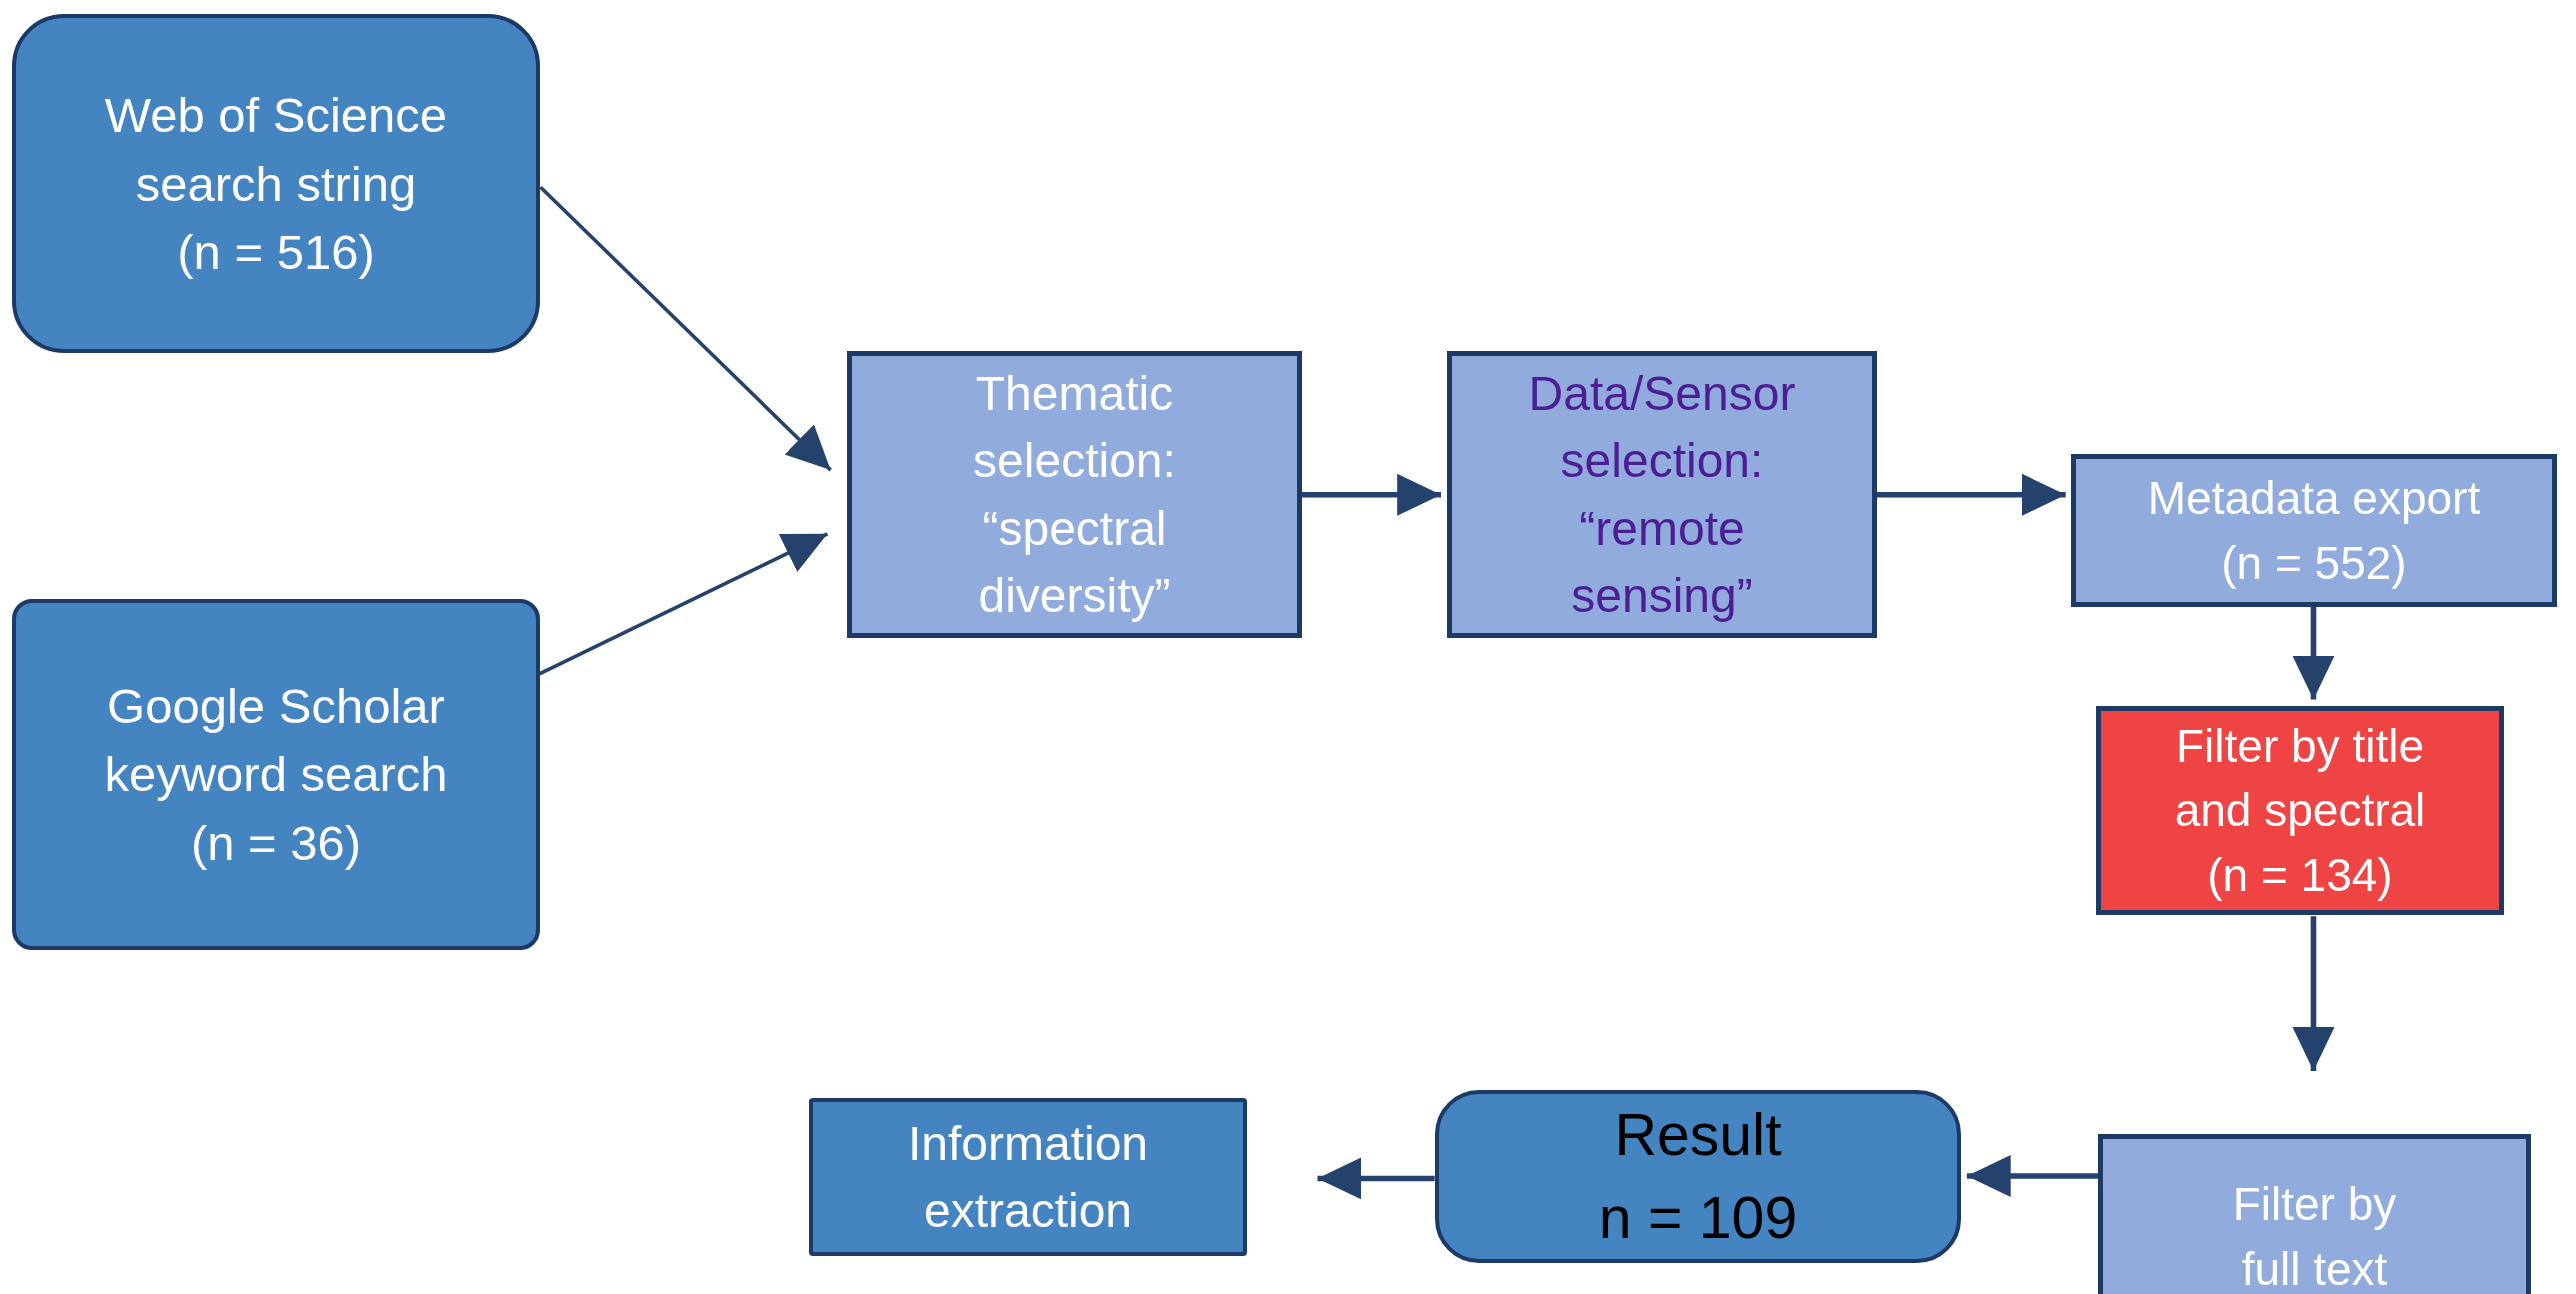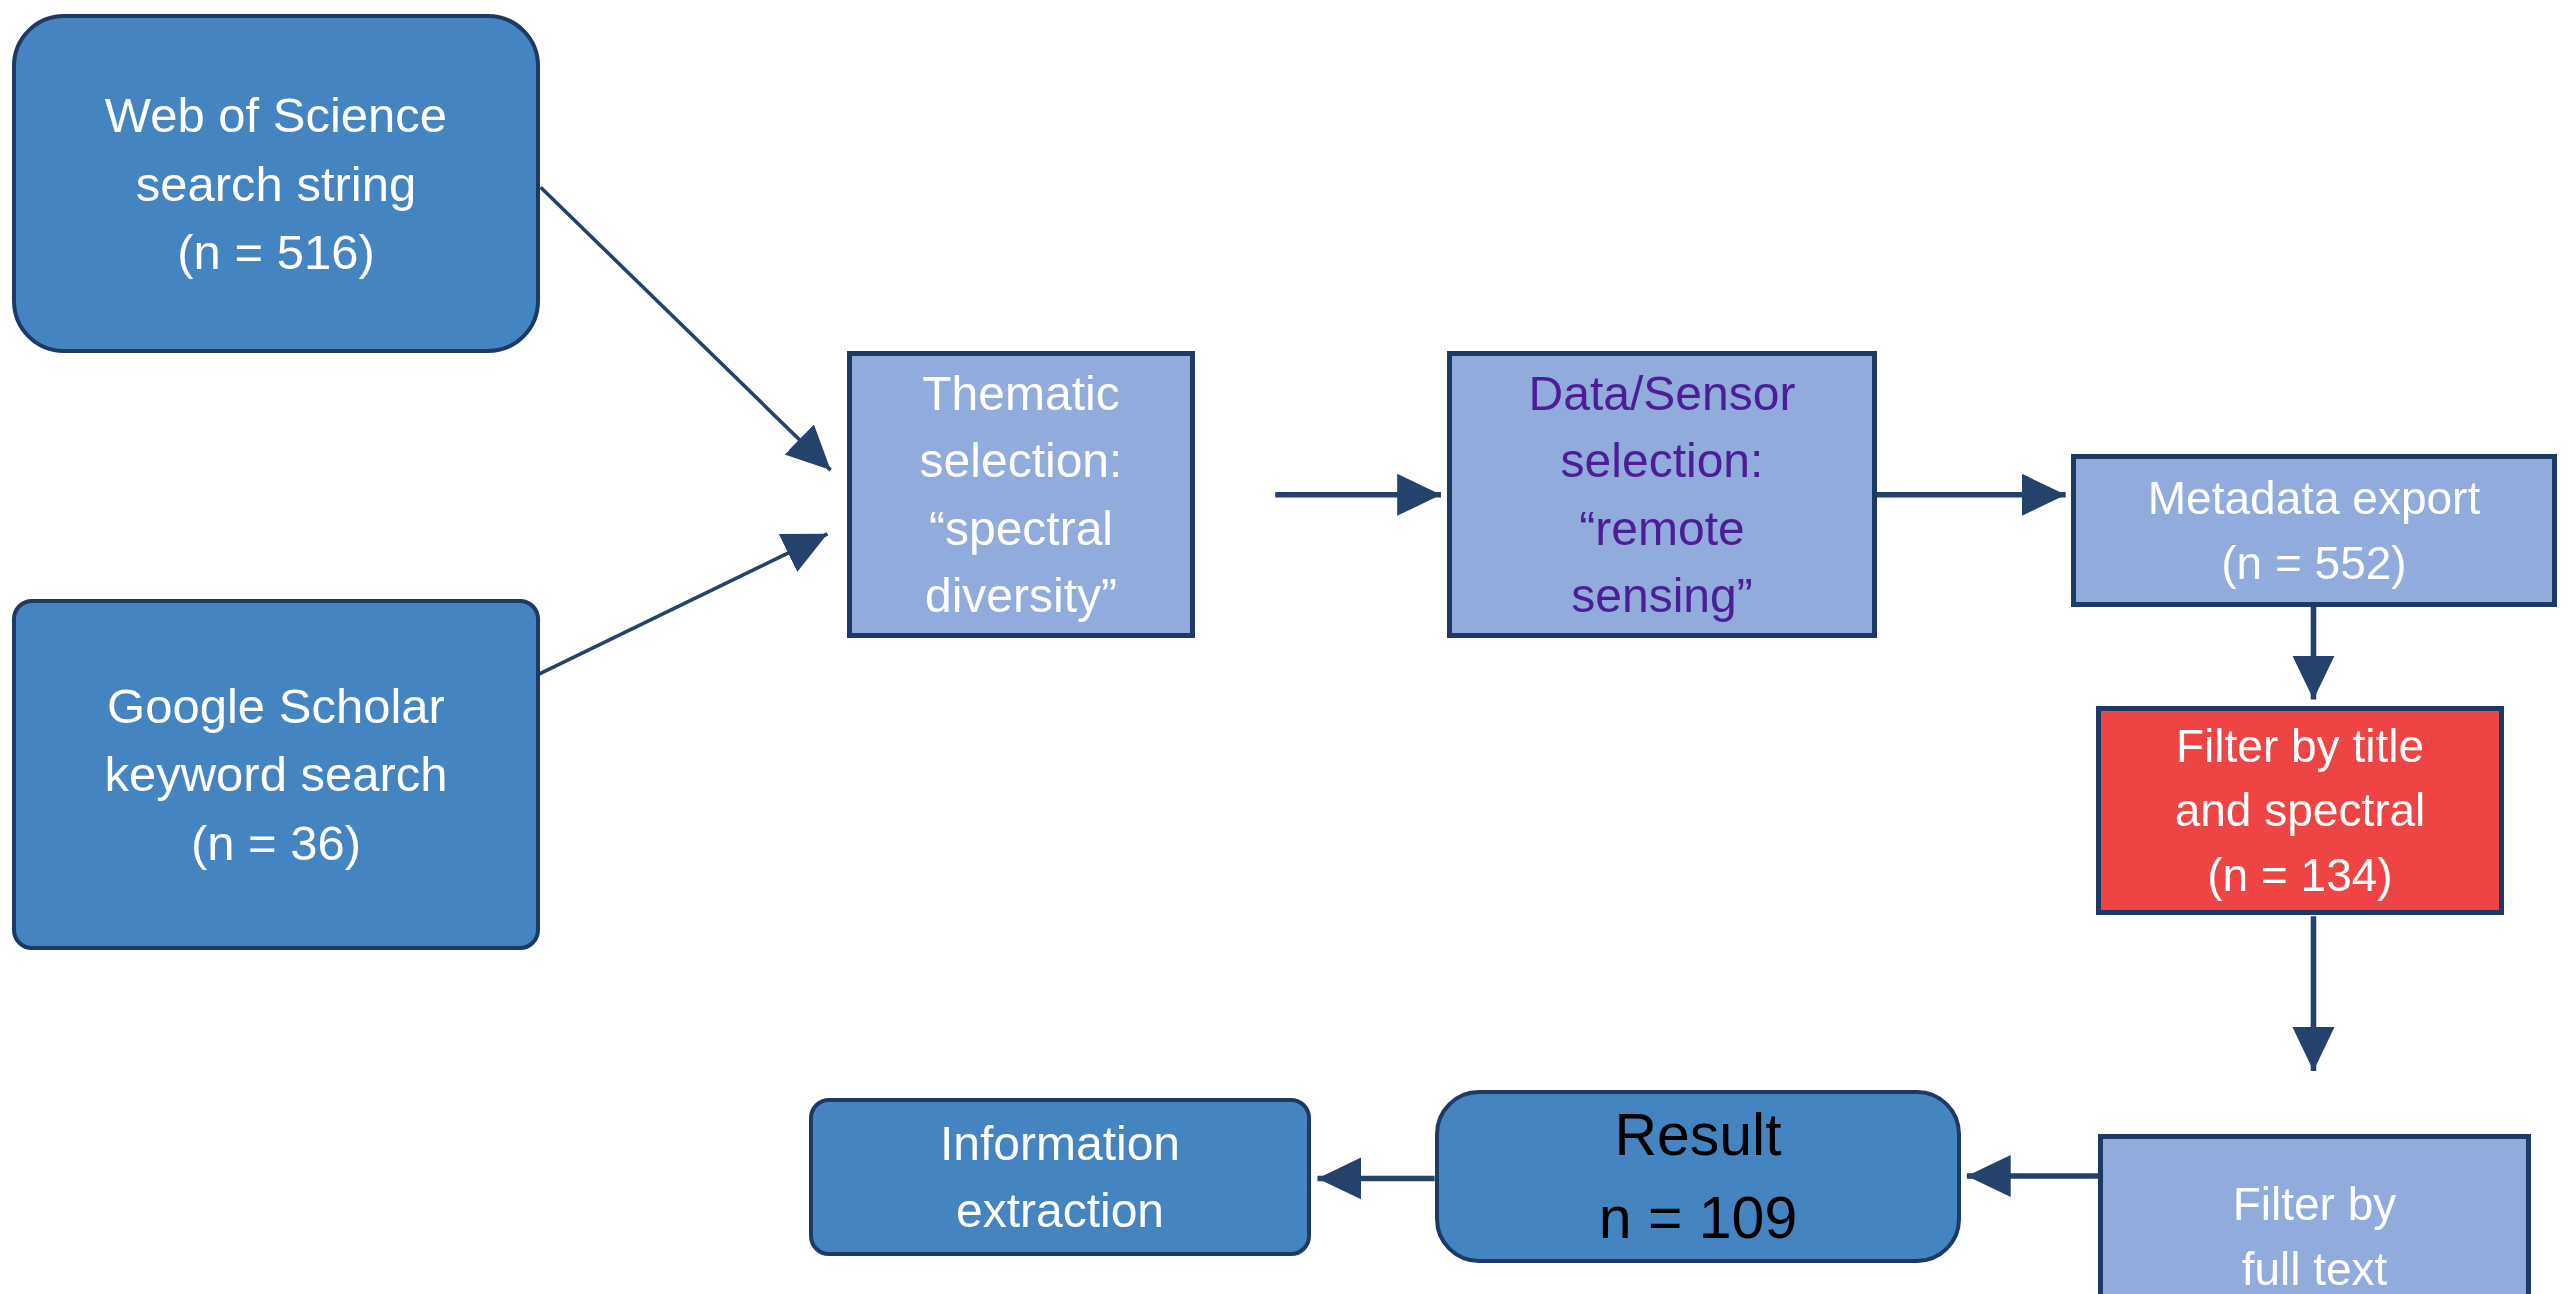--- a/index.html
+++ b/index.html
@@ -65,21 +65,21 @@
 <div class="node rounded-dark" style="left: 12px; top: 14.3px; width: 528px; height: 339px; font-size: 49px; border-radius: 52px; background: rgb(68, 132, 193); border-color: rgb(29, 58, 102); color: rgb(255, 255, 255);">
       <div class="line">Web of Science</div>
       <div class="line">search string</div>
       <div class="line">(n = 516)</div>
     </div>
     <div class="node rounded-dark" style="left: 12px; top: 558px; width: 528px; height: 351px; font-size: 49px; border-radius: 20px; background: rgb(68, 132, 193); border-color: rgb(29, 58, 102); color: rgb(255, 255, 255); margin-top: 41px;">
       <div class="line">Google Scholar</div>
       <div class="line">keyword search</div>
       <div class="line">(n = 36)</div>
     </div>
-    <div class="node square-light" style="left: 847px; top: 351px; width: 348px; height: 287px; font-size: 48px; border-radius: 0px; background: rgb(146, 171, 221); border-color: rgb(29, 58, 102); color: rgb(255, 255, 255);">
+    <div class="node square-light" style="left: 847px; top: 351px; width: 455px; height: 287px; font-size: 48px; border-radius: 0px; background: rgb(146, 171, 221); border-color: rgb(29, 58, 102); color: rgb(255, 255, 255);">
       <div class="line">Thematic</div>
       <div class="line">selection:</div>
       <div class="line">“spectral</div>
       <div class="line">diversity”</div>
     </div>
     <div class="node square-light" style="left: 1447px; top: 351px; width: 430px; height: 287px; font-size: 48px; border-radius: 0px; background: rgb(146, 171, 221); border-color: rgb(29, 58, 102); color: #4c1d95;">
       <div class="line">Data/Sensor</div>
       <div class="line">selection:</div>
       <div class="line">“remote</div>
       <div class="line">sensing”</div>
@@ -94,18 +94,18 @@
       <div class="line">(n = 134)</div>
     </div>
     <div class="node square-light" style="left: 2098px; top: 1134px; width: 433px; height: 205px; font-size: 46px; border-radius: 0px; background: rgb(146, 171, 221); border-color: rgb(29, 58, 102); color: rgb(255, 255, 255);">
       <div class="line">Filter by</div>
       <div class="line">full text</div>
     </div>
     <div class="node rounded-dark" style="left: 1435px; top: 1090px; width: 526px; height: 173px; font-size: 59px; border-radius: 44px; background: rgb(68, 132, 193); border-color: rgb(29, 58, 102); color: #000000;">
       <div class="line">Result</div>
       <div class="line">n = 109</div>
     </div>
-    <div class="node rounded-dark" style="left: 809px; top: 1098px; width: 502px; height: 158px; font-size: 48px; border-radius: 20px; background: rgb(68, 132, 193); border-color: rgb(29, 58, 102); color: rgb(255, 255, 255);">
+    <div class="node rounded-dark" style="left: 809px; top: 1098px; width: 438px; height: 158px; font-size: 48px; border-radius: 4px; background: rgb(68, 132, 193); border-color: rgb(29, 58, 102); color: rgb(255, 255, 255);">
       <div class="line">Information</div>
       <div class="line">extraction</div>
     </div>
   </div>
 
 
 </body></html>

